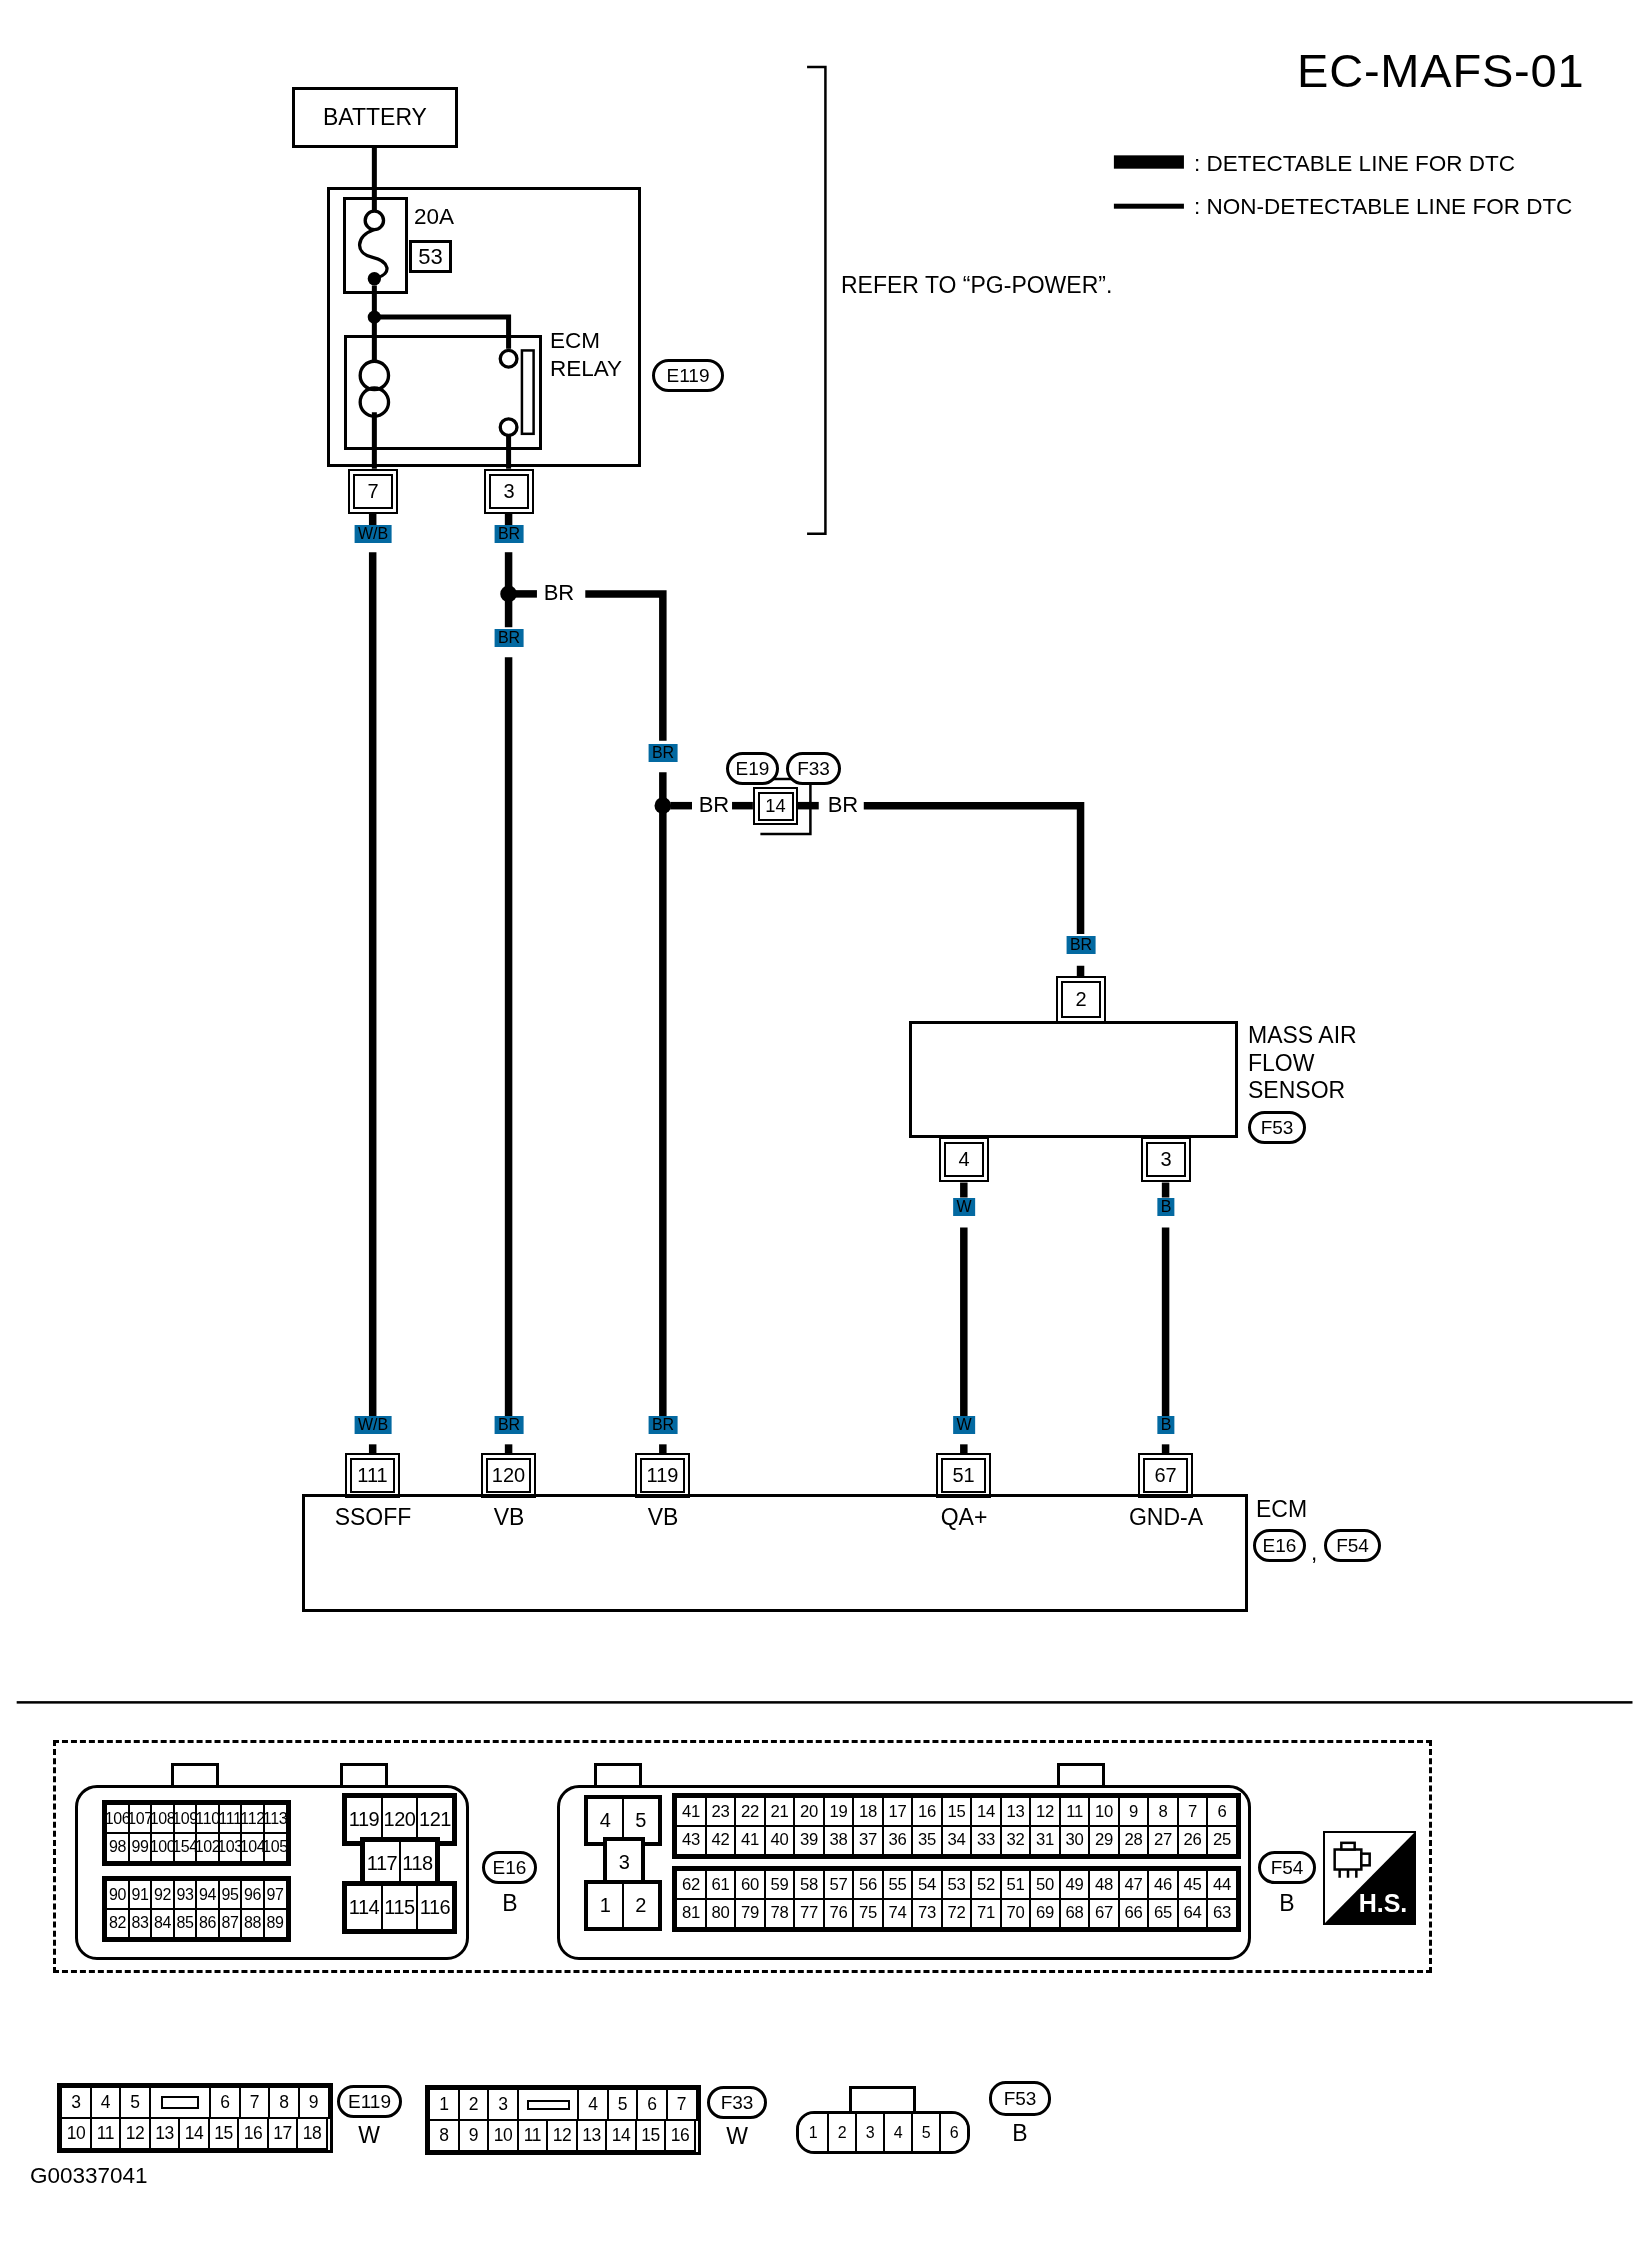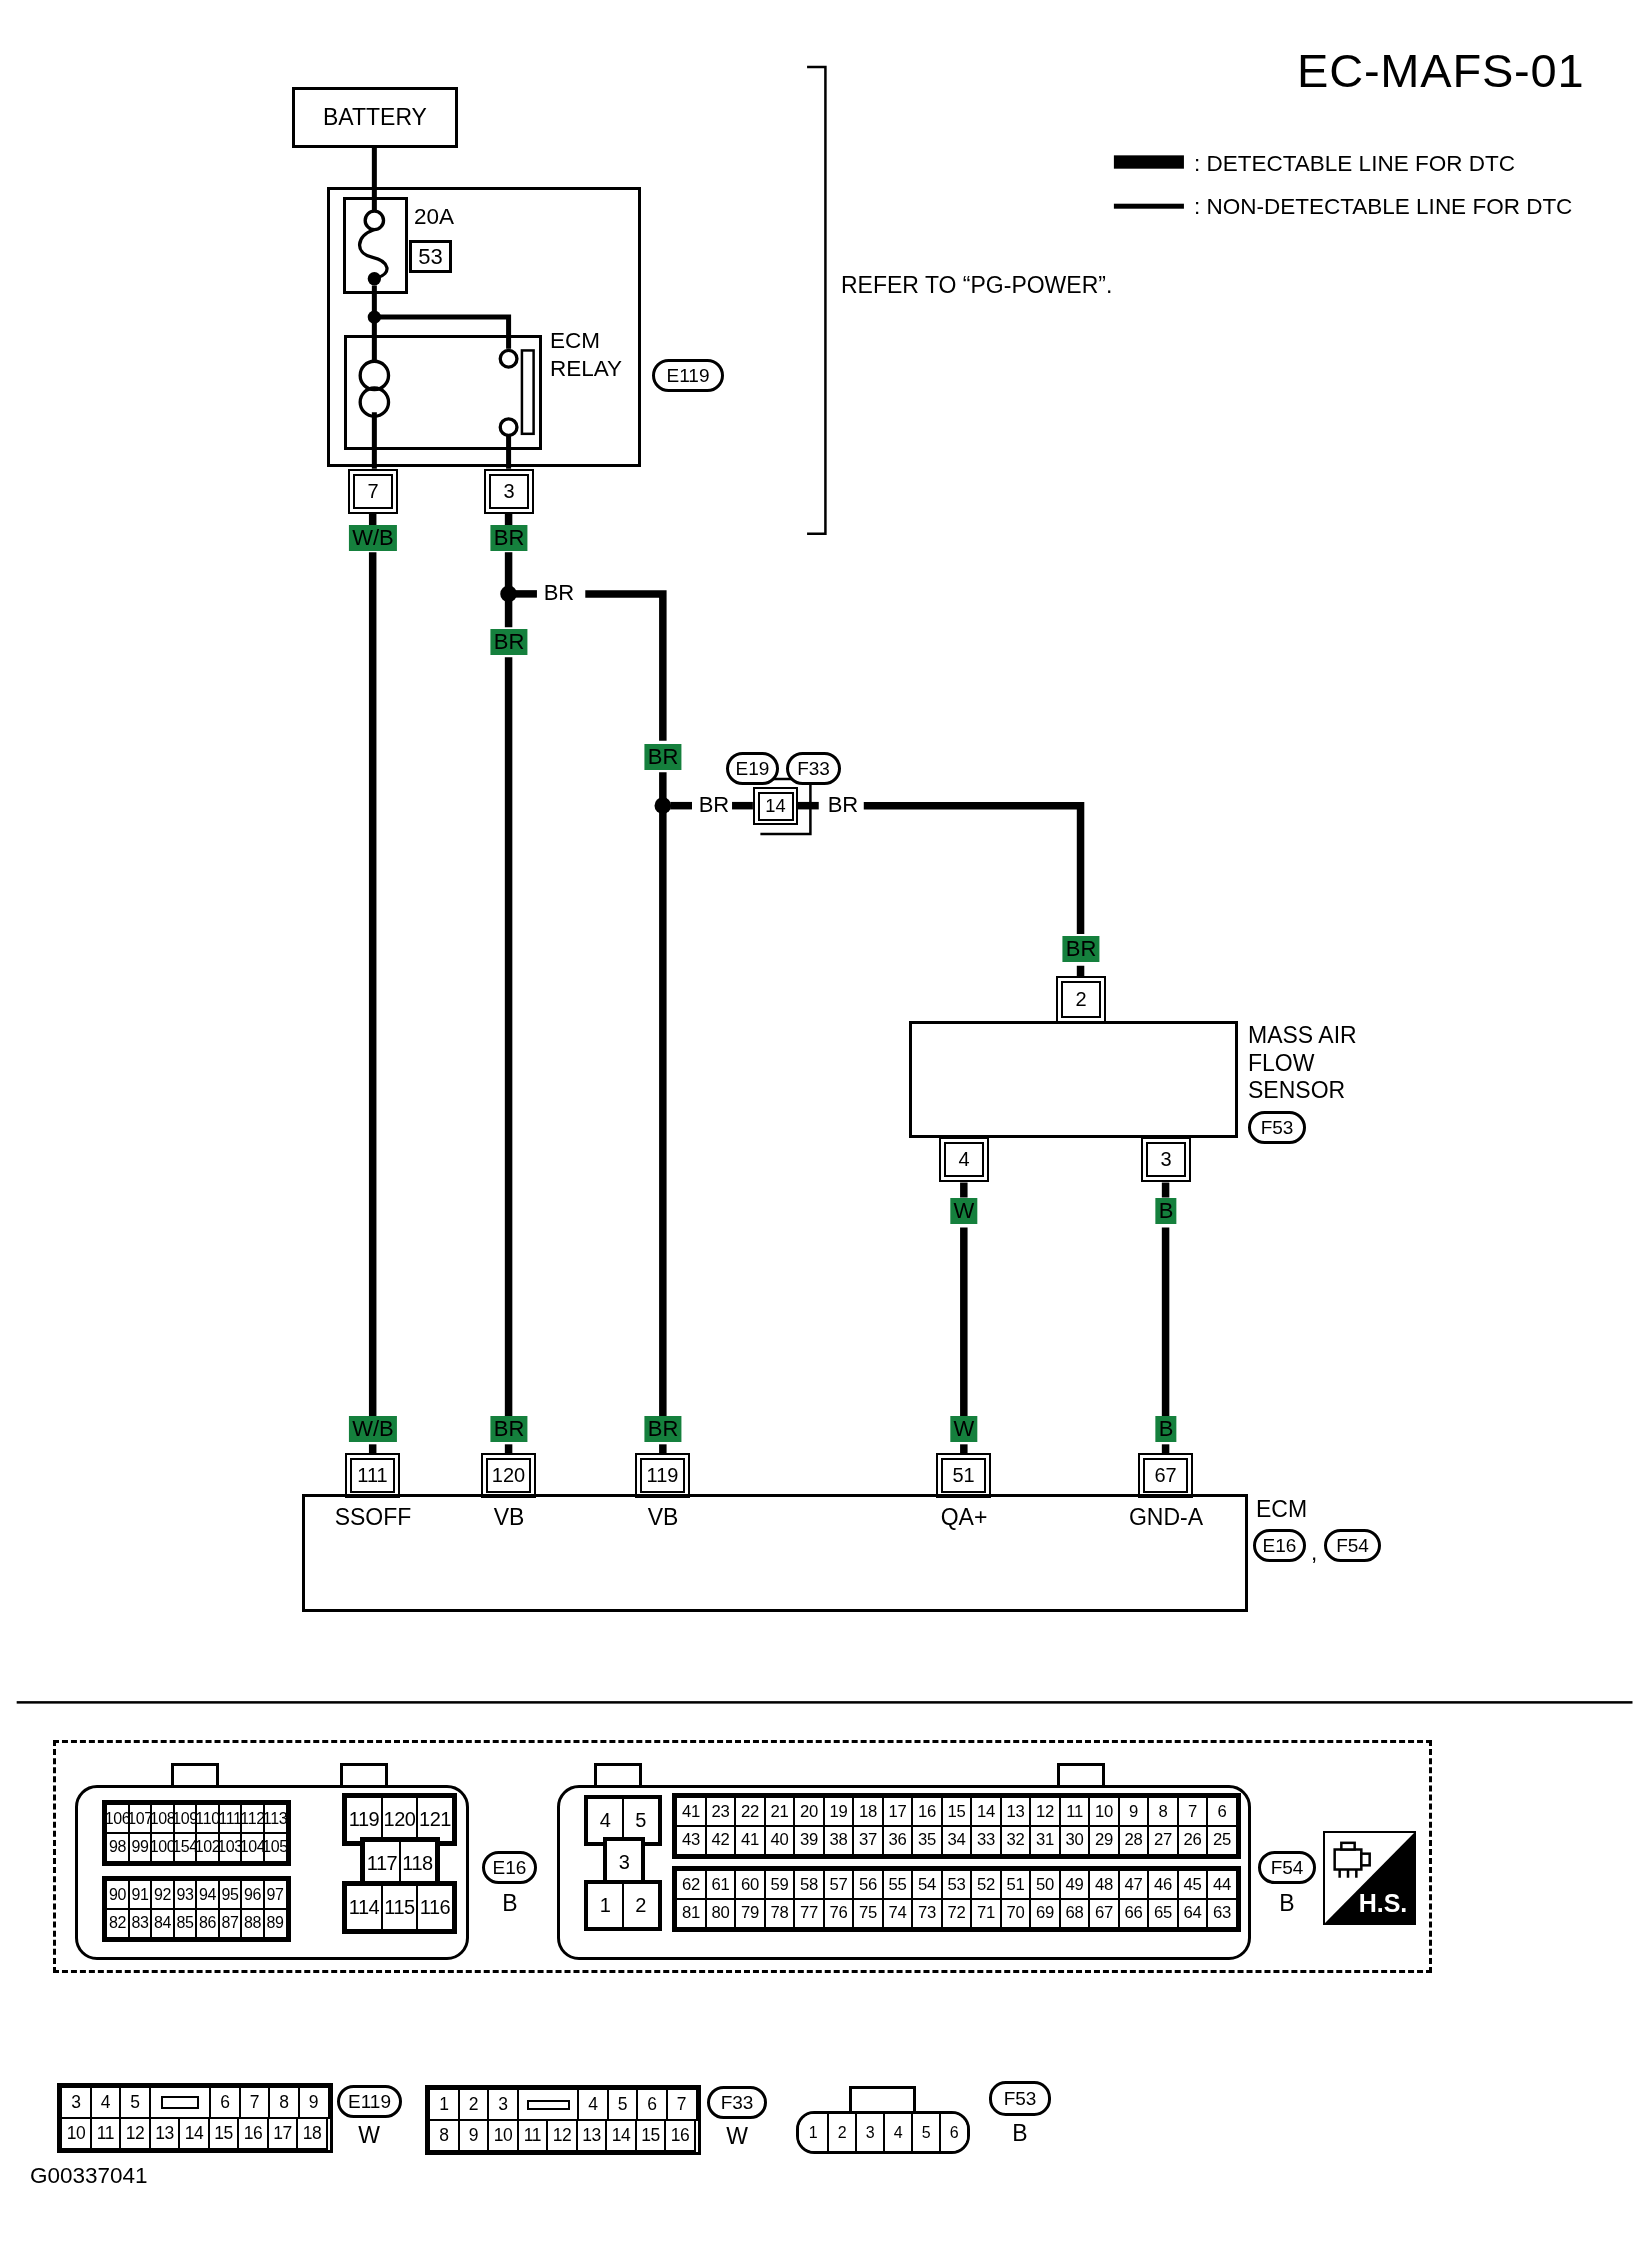--- a/index.html
+++ b/index.html
@@ -3,21 +3,21 @@
 <meta charset="utf-8">
 <style>
   html,body{margin:0;padding:0;background:#fff}
   body{font-family:"Liberation Sans",sans-serif;color:#000}
   .page{position:relative;width:1650px;height:2250px;background:#fff;overflow:hidden}
   .wires{position:absolute;left:0;top:0;z-index:0}
   .box{position:absolute;box-sizing:border-box;border:3.3px solid #000;background:transparent}
   .center{display:flex;align-items:center;justify-content:center}
   .title{position:absolute;font-size:47px;letter-spacing:0.8px;white-space:nowrap}
   .lbl{position:absolute;font-size:22.5px;white-space:nowrap;line-height:1.2}
-  .wlbl{position:absolute;font-size:22px;white-space:nowrap;background:#15803d;padding:0 3.3px;transform:translateX(-50%)}
+  .wlbl{position:absolute;font-size:16px;white-space:nowrap;background:#0369a1;padding:0 3.3px;transform:translateX(-50%)}
   .hlbl{position:absolute;font-size:22px;white-space:nowrap;background:#fff;padding:0 1.7px}
   .oval{position:absolute;box-sizing:border-box;border:3.3px solid #000;border-radius:16.7px;display:flex;align-items:center;justify-content:center;font-size:19px;background:#fff;white-space:nowrap}
   .term{position:absolute;box-sizing:border-box;border:2.5px solid #000;background:#fff;padding:3.3px}
   .term .tin{display:flex;align-items:center;justify-content:center;border:2.5px solid #000;height:100%;width:100%;font-size:20px;background:#fff;box-sizing:border-box}
   .textblock span{display:block;font-size:22.5px;line-height:27.5px;white-space:nowrap}
   .pinblock{position:absolute;border:3.3px solid #000;background:#fff;display:inline-flex;flex-direction:column;vertical-align:top}
   .pinrow{display:flex}
   .pinrow + .pinrow{margin-top:-2.5px}
   .cell{box-sizing:border-box;border:2.5px solid #000;margin-left:-2.5px;display:flex;align-items:center;justify-content:center;background:#fff;font-size:16px;letter-spacing:-0.4px}
   .cell:first-child{margin-left:0}

